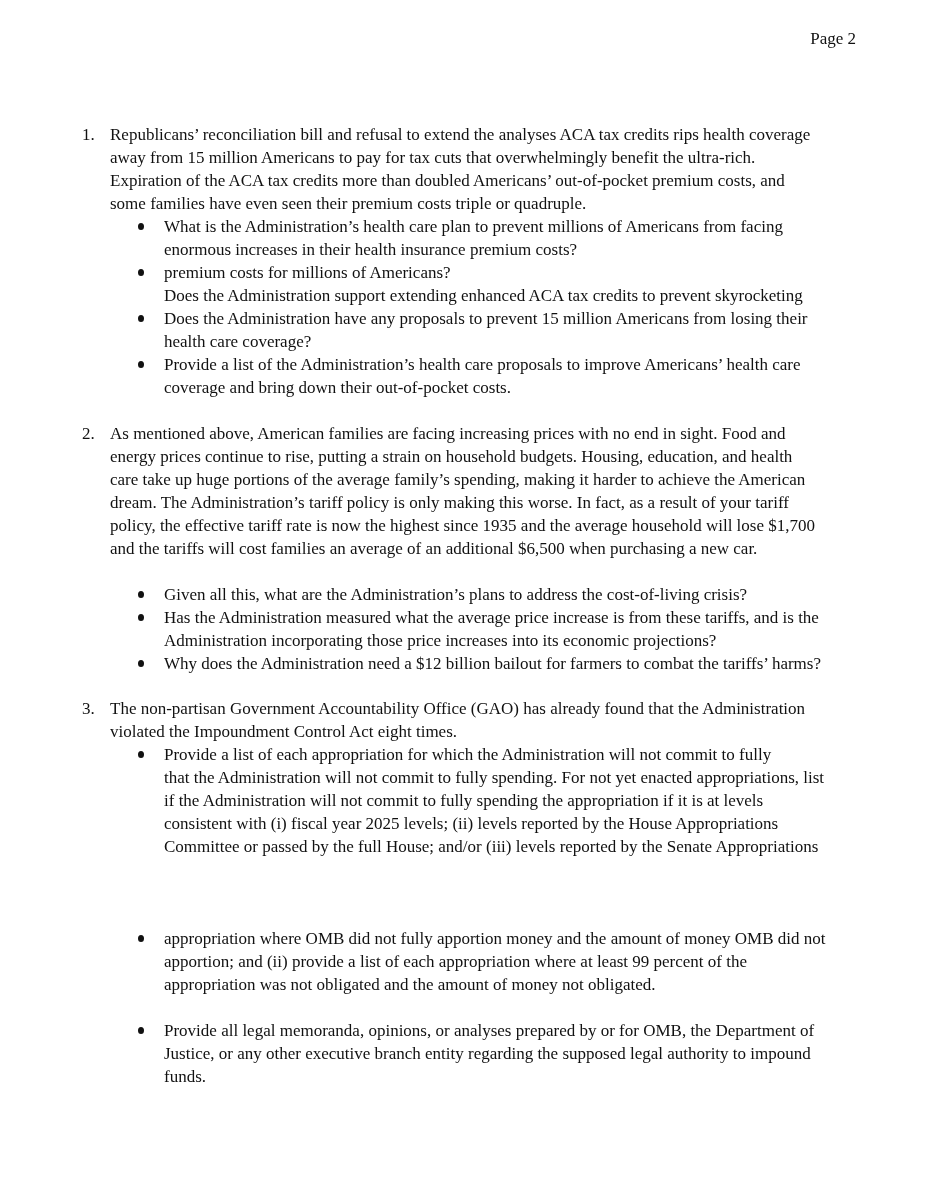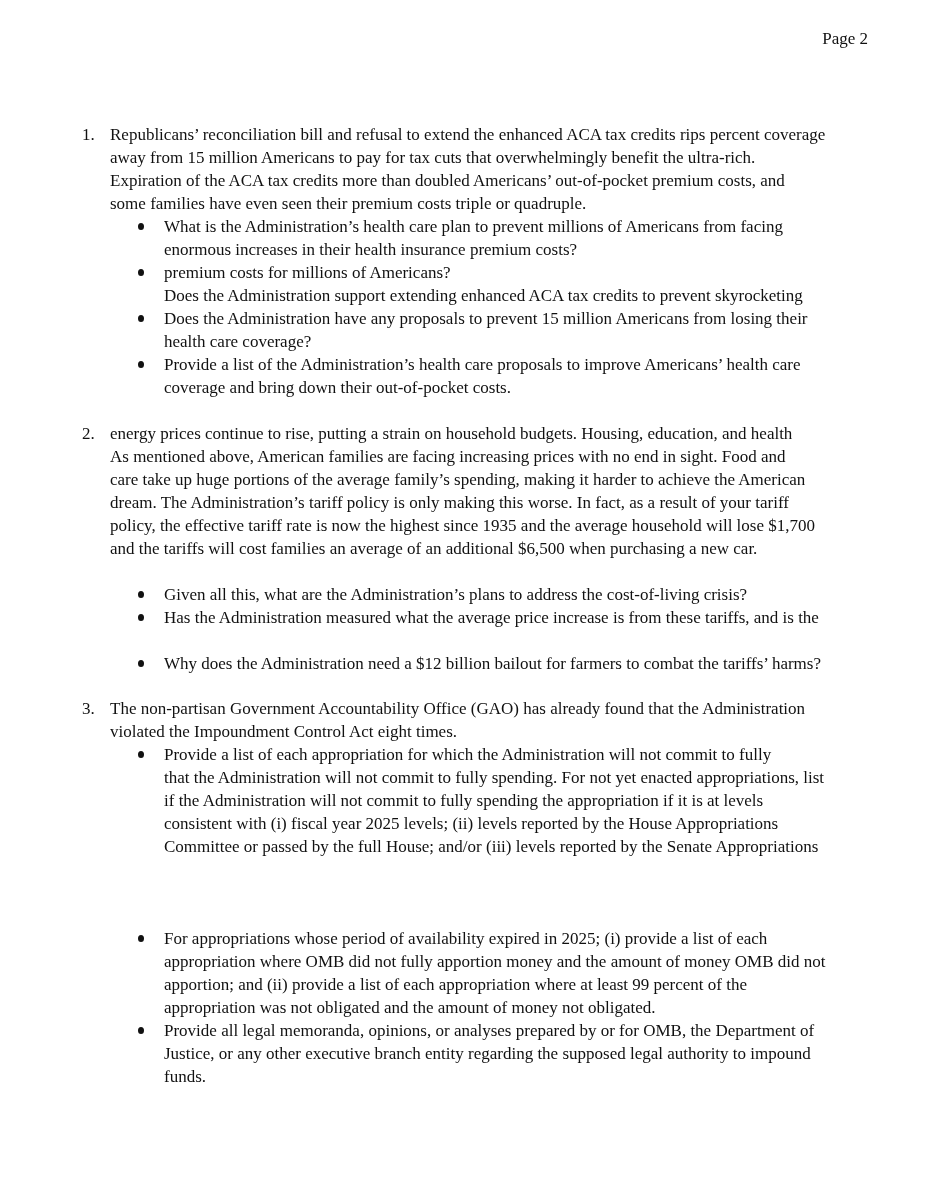--- a/index.html
+++ b/index.html
@@ -3,21 +3,21 @@
 <meta charset="utf-8">
 <style>
   html, body { margin: 0; padding: 0; background: #ffffff; }
   body {
     width: 927px; height: 1200px; position: relative; overflow: hidden;
     font-family: "Liberation Serif", "DejaVu Serif", serif;
     color: #111111;
     font-size: 17px;
   }
   .page-number {
-    position: absolute; top: 27px; right: 59px;
+    position: absolute; top: 27px; right: 71px;
     font-size: 17px; line-height: 23px;
   }
   .item { position: absolute; left: 0; width: 927px; }
   .item-num { position: absolute; left: 82px; width: 26px; }
   .para { position: absolute; left: 110px; width: 780px; }
   .line { display: block; height: 23px; line-height: 23px; white-space: nowrap; }
   .bullet { position: absolute; left: 0; width: 927px; }
   .bullet-dot {
     position: absolute; left: 138px; top: 8px;
     width: 6px; height: 7px; border-radius: 50%; background: #111;
@@ -25,21 +25,21 @@
   .bullet-text { position: absolute; left: 164px; width: 730px; }
 </style>
 </head>
 <body>
 
 <div class="page-number">Page 2</div>
 
 <div class="item" style="top:123px;">
   <div class="item-num line">1.</div>
   <div class="para">
-    <span class="line">Republicans’ reconciliation bill and refusal to extend the enhanced ACA tax credits rips percent coverage</span>
+    <span class="line">Republicans’ reconciliation bill and refusal to extend the analyses ACA tax credits rips health coverage</span>
     <span class="line">away from 15 million Americans to pay for tax cuts that overwhelmingly benefit the ultra-rich.</span>
     <span class="line">Expiration of the ACA tax credits more than doubled Americans’ out-of-pocket premium costs, and</span>
     <span class="line">some families have even seen their premium costs triple or quadruple.</span>
   </div>
 </div>
 <div class="bullet" style="top:215px;">
   <span class="bullet-dot"></span>
   <div class="bullet-text">
     <span class="line">What is the Administration’s health care plan to prevent millions of Americans from facing</span>
     <span class="line">enormous increases in their health insurance premium costs?</span>
@@ -63,38 +63,39 @@
   <span class="bullet-dot"></span>
   <div class="bullet-text">
     <span class="line">Provide a list of the Administration’s health care proposals to improve Americans’ health care</span>
     <span class="line">coverage and bring down their out-of-pocket costs.</span>
   </div>
 </div>
 
 <div class="item" style="top:422px;">
   <div class="item-num line">2.</div>
   <div class="para">
+    <span class="line">As mentioned above, American families are facing increasing prices with no end in sight. Food and</span>
     <span class="line">energy prices continue to rise, putting a strain on household budgets. Housing, education, and health</span>
-    <span class="line">As mentioned above, American families are facing increasing prices with no end in sight. Food and</span>
     <span class="line">care take up huge portions of the average family’s spending, making it harder to achieve the American</span>
     <span class="line">dream. The Administration’s tariff policy is only making this worse. In fact, as a result of your tariff</span>
     <span class="line">policy, the effective tariff rate is now the highest since 1935 and the average household will lose $1,700</span>
     <span class="line">and the tariffs will cost families an average of an additional $6,500 when purchasing a new car.</span>
   </div>
 </div>
 <div class="bullet" style="top:583px;">
   <span class="bullet-dot"></span>
   <div class="bullet-text">
     <span class="line">Given all this, what are the Administration’s plans to address the cost-of-living crisis?</span>
   </div>
 </div>
 <div class="bullet" style="top:606px;">
   <span class="bullet-dot"></span>
   <div class="bullet-text">
     <span class="line">Has the Administration measured what the average price increase is from these tariffs, and is the</span>
+    <span class="line">Administration incorporating those price increases into its economic projections?</span>
   </div>
 </div>
 <div class="bullet" style="top:652px;">
   <span class="bullet-dot"></span>
   <div class="bullet-text">
     <span class="line">Why does the Administration need a $12 billion bailout for farmers to combat the tariffs’ harms?</span>
   </div>
 </div>
 
 <div class="item" style="top:697px;">
@@ -110,21 +111,20 @@
     <span class="line">Provide a list of each appropriation for which the Administration will not commit to fully</span>
     <span class="line">that the Administration will not commit to fully spending. For not yet enacted appropriations, list</span>
     <span class="line">if the Administration will not commit to fully spending the appropriation if it is at levels</span>
     <span class="line">consistent with (i) fiscal year 2025 levels; (ii) levels reported by the House Appropriations</span>
     <span class="line">Committee or passed by the full House; and/or (iii) levels reported by the Senate Appropriations</span>
   </div>
 </div>
 <div class="bullet" style="top:927px;">
   <span class="bullet-dot"></span>
   <div class="bullet-text">
-    <span class="line">For appropriations whose period of availability expired in 2025; (i) provide a list of each</span>
     <span class="line">appropriation where OMB did not fully apportion money and the amount of money OMB did not</span>
     <span class="line">apportion; and (ii) provide a list of each appropriation where at least 99 percent of the</span>
     <span class="line">appropriation was not obligated and the amount of money not obligated.</span>
   </div>
 </div>
 <div class="bullet" style="top:1019px;">
   <span class="bullet-dot"></span>
   <div class="bullet-text">
     <span class="line">Provide all legal memoranda, opinions, or analyses prepared by or for OMB, the Department of</span>
     <span class="line">Justice, or any other executive branch entity regarding the supposed legal authority to impound</span>

